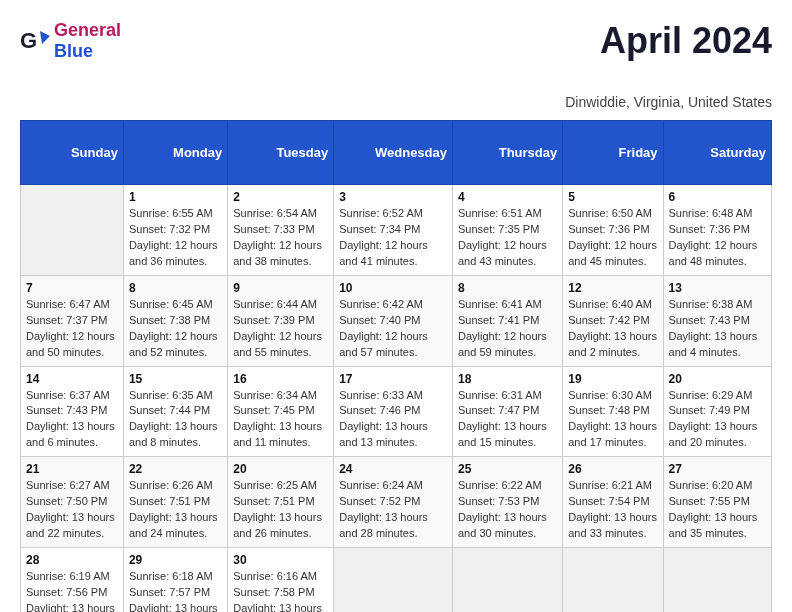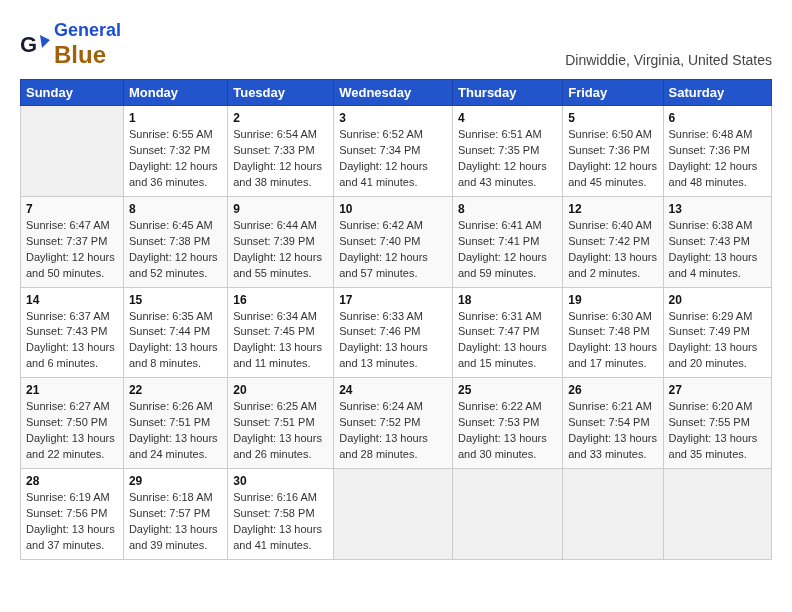--- a/index.html
+++ b/index.html
@@ -16,26 +16,26 @@
       align-items: flex-start;
       margin-bottom: 10px;
     }
     .logo {
       display: flex;
       align-items: center;
     }
     .logo-text-general {
       font-size: 18px;
       font-weight: bold;
+      color: #be185d;
+    }
+    .logo-text-blue {
+      font-size: 18px;
+      font-weight: bold;
       color: #1d4ed8;
-    }
-    .logo-text-blue {
-      font-size: 24px;
-      font-weight: bold;
-      color: #a16207;
     }
     .logo-icon {
       width: 30px;
       height: 30px;
       margin-right: 4px;
     }
     .title-area {
       text-align: right;
     }
     .main-title {
@@ -49,22 +49,22 @@
       margin-top: 32px;
     }
     table {
       width: 100%;
       border-collapse: collapse;
       font-size: 11px;
     }
     thead tr th {
       background-color: #2255cc;
       color: #fff;
-      padding: 5px 5px;
-      text-align: left;
+      padding: 24px 5px;
+      text-align: right;
       font-size: 13px;
       font-weight: bold;
       border: 1px solid #1a44aa;
     }
     tbody tr td {
       border: 1px solid #ccc;
       padding: 5px 5px;
       vertical-align: top;
       background: #fff;
       min-height: 70px;
@@ -95,20 +95,21 @@
     <svg class="logo-icon" viewBox="0 0 30 30">
       <text x="0" y="22" font-size="22" font-family="Arial" font-weight="bold" fill="#1a1a2e">G</text>
       <polygon points="20,5 30,10 22,18" fill="#2255cc"></polygon>
     </svg>
     <div>
       <span class="logo-text-general">General</span><br>
       <span class="logo-text-blue">Blue</span>
     </div>
   </div>
   <div class="title-area">
+    <div class="main-title">April 2024</div>
     <div class="subtitle">Dinwiddie, Virginia, United States</div>
   </div>
 </div>
 
 <table>
   <thead>
     <tr>
     <th>Sunday</th>
         <th>Monday</th>
         <th>Tuesday</th>

